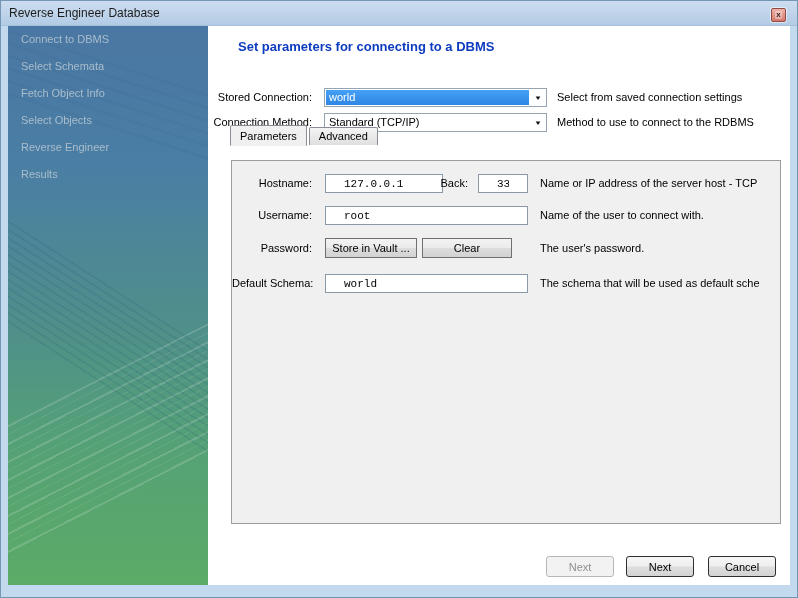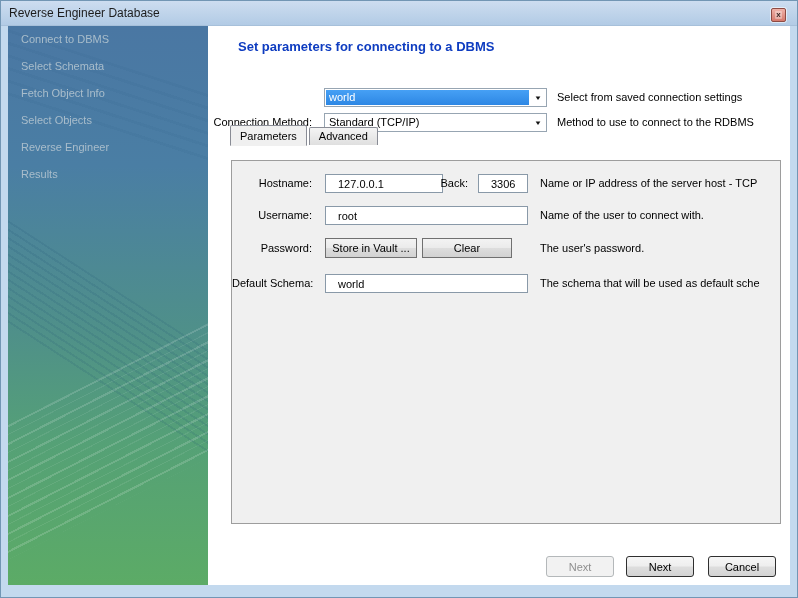--- a/index.html
+++ b/index.html
@@ -106,22 +106,22 @@
 
   .panel {
     position:absolute; left:23px; top:134px; width:550px; height:364px;
     background:#f0f0f0; border:1px solid #9d9d9d;
     overflow:hidden; z-index:2;
   }
   .tab.active { margin-bottom:-1px; border-bottom:1px solid #f0f0f0; }
 
   .tb {
     position:absolute; height:19px; background:#fff; border:1px solid #8h;
-    border:1px solid #8999a8; font-family:Liberation Sans, sans-serif;
-    font-size:11px; padding:0 12px; color:#000;
+    border:1px solid #8999a8; font-family:Liberation Mono, monospace;
+    font-size:11px; padding:0 18px; color:#000;
   }
 
   .wbtn {
     position:absolute; height:20px;
     border:1px solid #707070; border-radius:0;
     background:linear-gradient(#f3f3f3, #ebebeb 48%, #dddddd 52%, #d2d2d2);
     font-family:"Liberation Sans","DejaVu Sans",sans-serif; font-size:11px; color:#000;
     cursor:default; white-space:nowrap;
   }
 
@@ -162,20 +162,21 @@
         <div class="step">Select Objects</div>
         <div class="step">Reverse Engineer</div>
         <div class="step">Results</div>
       </div>
     </div>
 
     <div class="main">
 
       <div class="heading">Set parameters for connecting to a DBMS</div>
 
+      <div class="flabel" style="left:0; width:104px; top:62px;">Stored Connection:</div>
       <div class="combo" style="left:116px; top:62px;">
         <span class="val selected">world</span>
         <span class="arrow-box">
             <span class="tri">▼</span>
           </span>
       </div>
       <div class="fhelp" style="left:349px; top:62px;">Select from saved connection settings</div>
 
       <div class="flabel" style="left:0; width:104px; top:87px;">Connection Method:</div>
       <div class="combo" style="left:116px; top:87px;">

